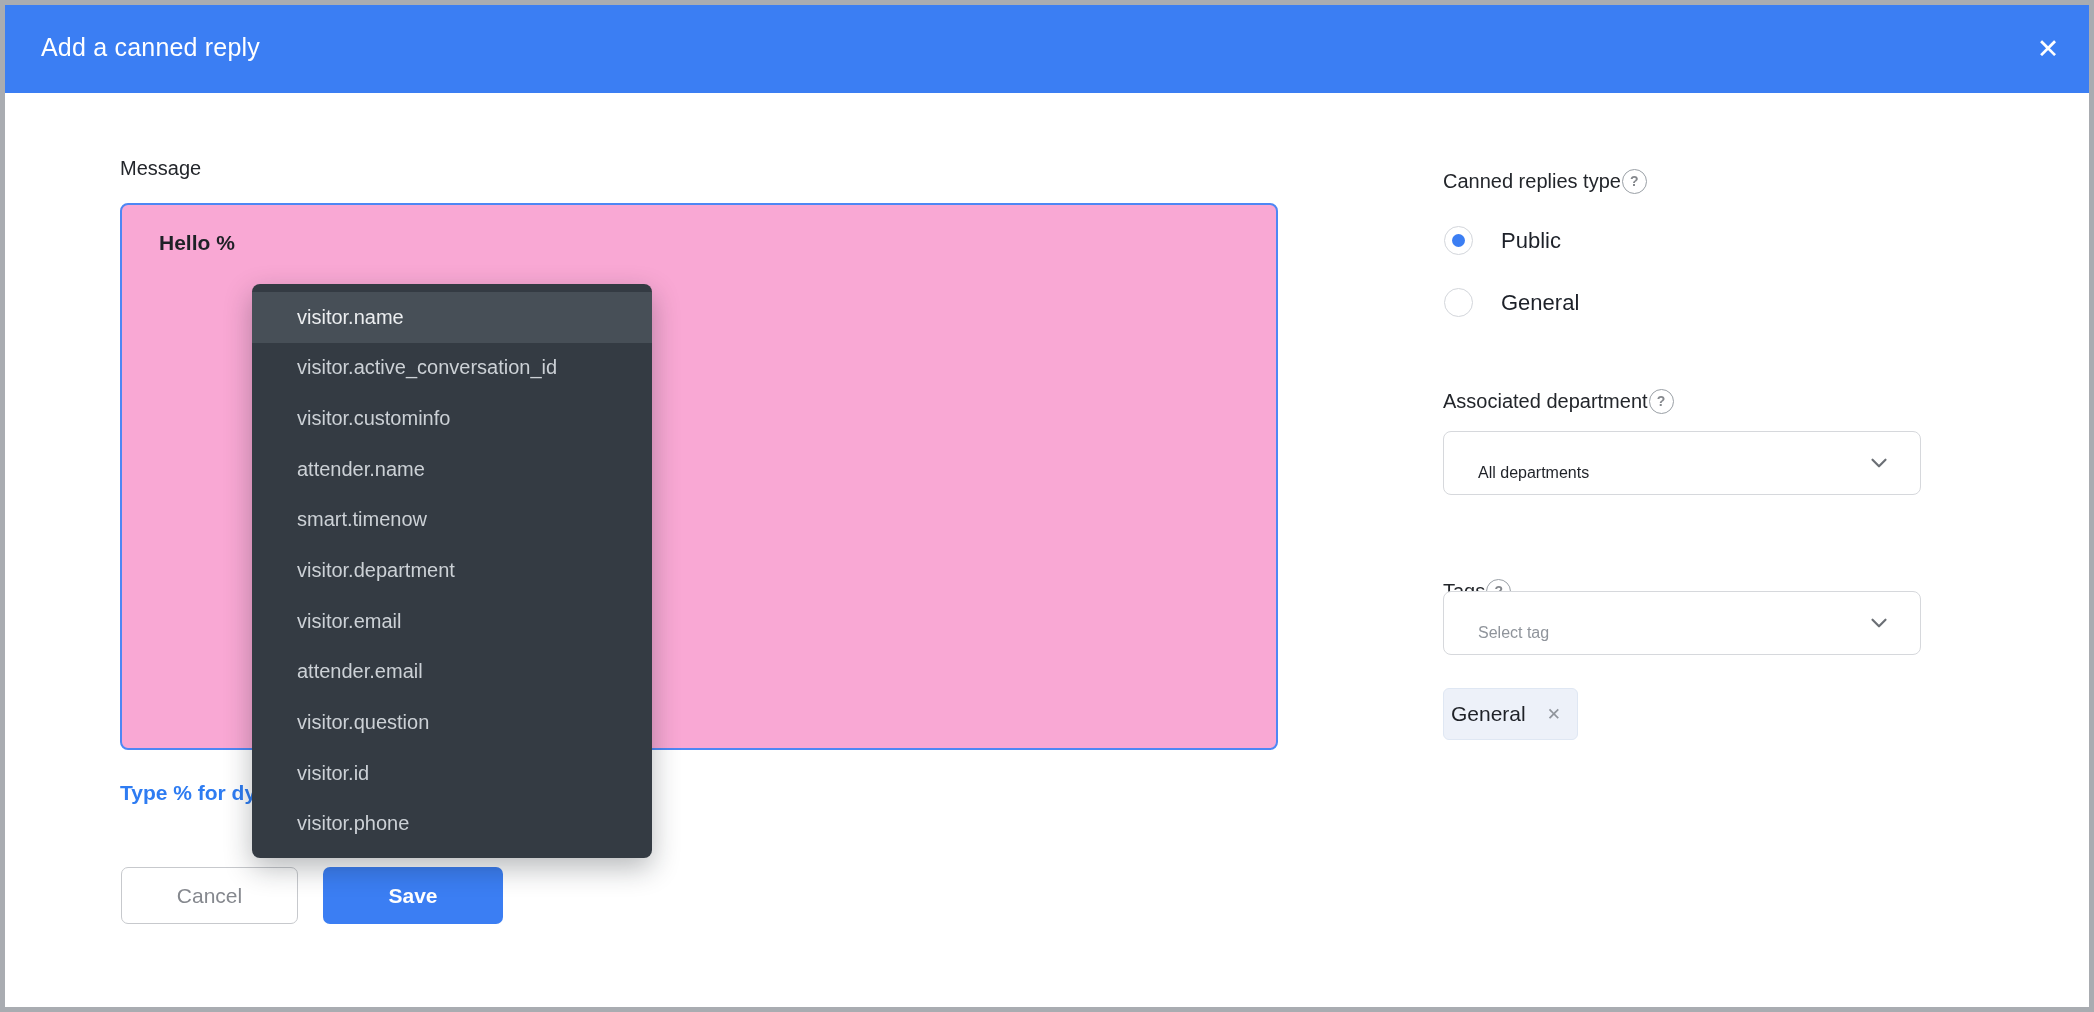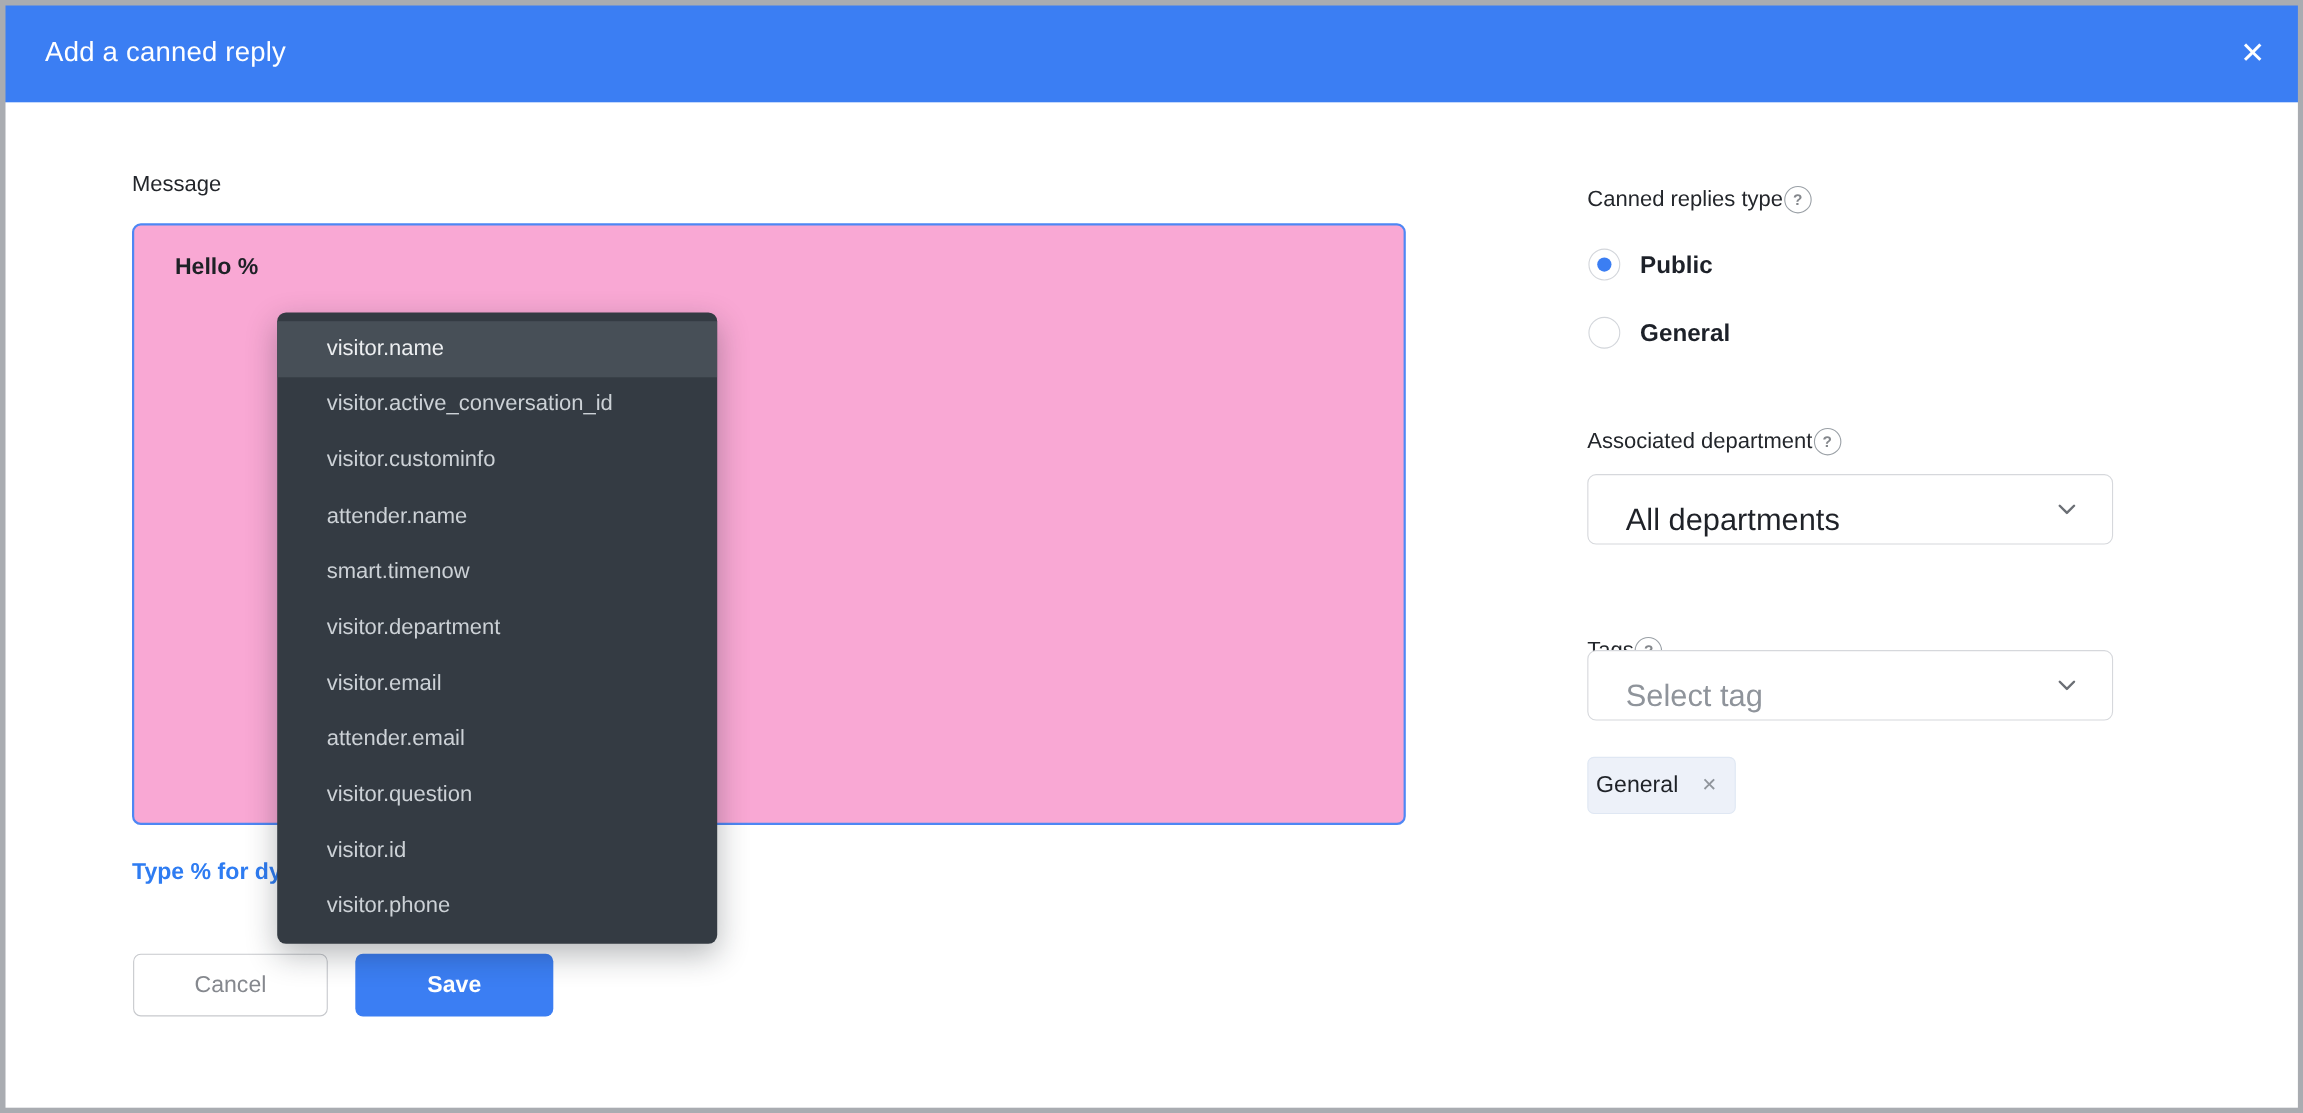--- a/index.html
+++ b/index.html
@@ -101,42 +101,42 @@
   }
   .help-icon {
     width: 25px; height: 25px;
     border: 1.5px solid #9aa0a6; border-radius: 50%;
     display: flex; align-items: center; justify-content: center;
     font-size: 14px; font-weight: 700; color: #84878c;
     cursor: pointer;
   }
   .radio-row {
     position: absolute; left: 1444px;
-    display: flex; align-items: center; gap: 18px;
-    cursor: pointer; height: 29px; font-weight: bold;
+    display: flex; align-items: center; gap: 28px;
+    cursor: pointer; height: 29px;
   }
   .radio-circle {
     width: 29px; height: 29px; border-radius: 50%;
     border: 1.5px solid #d3d6db; background: #ffffff;
     display: flex; align-items: center; justify-content: center;
     flex: none;
   }
   .radio-dot { width: 13px; height: 13px; border-radius: 50%; background: transparent; }
   .radio-row.selected .radio-dot { background: #3b7ef3; }
   .radio-label { font-size: 22px; color: #1d2129; }
   .select-box {
     position: absolute; left: 1443px;
     width: 478px; height: 64px;
     border: 1.5px solid #d6d8dc; border-radius: 8px;
     background: #ffffff;
     display: flex; align-items: center; justify-content: space-between;
     padding: 0 28px 0 34px;
     cursor: pointer;
   }
-  .select-value { font-size: 28px; color: #1f2228; margin-top: 20px; }
+  .select-value { font-size: 16px; color: #1f2228; margin-top: 20px; }
   .select-value.placeholder { color: #8f949b; }
   .chevron-icon { width: 26px; height: 26px; flex: none; }
   .tag-chip {
     position: absolute; left: 1443px; top: 688px;
     width: 135px; height: 52px;
     background: #edf1f9; border: 1px solid #dfe7f3; border-radius: 6px;
     display: flex; align-items: center; justify-content: space-between;
     padding: 0 16px 0 7px;
   }
   .tag-chip-label { font-size: 21px; color: #1f2228; }

